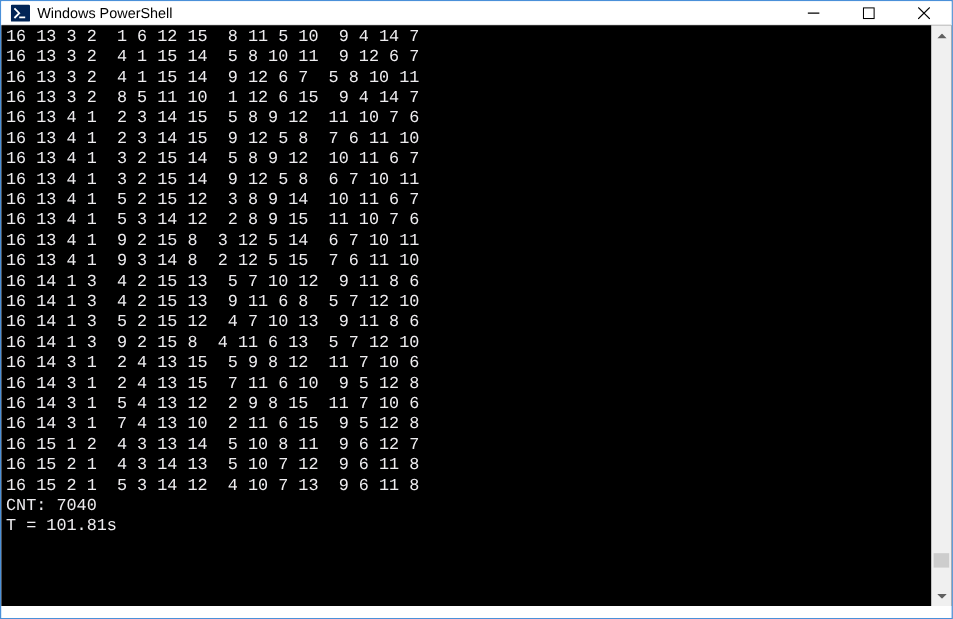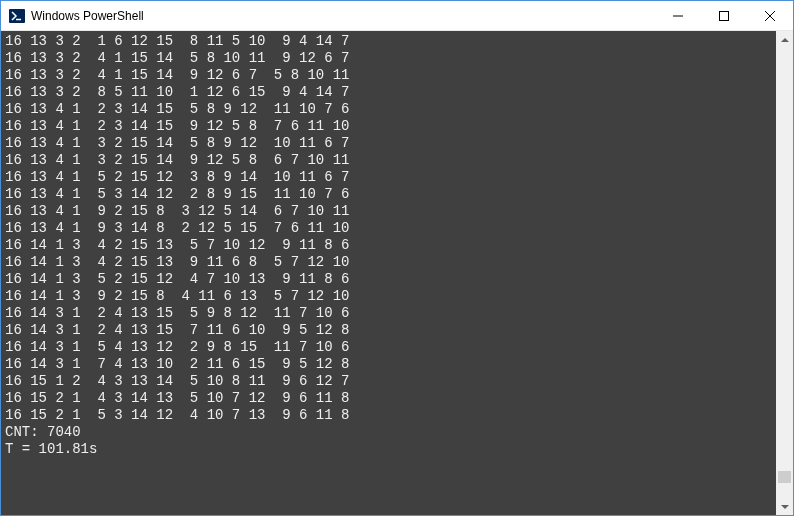--- a/index.html
+++ b/index.html
@@ -5,21 +5,21 @@
   * { margin: 0; padding: 0; box-sizing: border-box; }
   body {
     width: 794px;
     height: 516px;
     font-family: "Segoe UI", Tahoma, sans-serif;
     background: #fff;
     overflow: hidden;
     border: 1px solid #4a90d9;
   }
   .titlebar {
-    height: 30px;
+    height: 20px;
     background: #fff;
     display: flex;
     align-items: center;
     border-bottom: 1px solid #e8e8e8;
   }
   .app-icon {
     width: 16px;
     height: 16px;
     margin: 0 6px 0 8px;
     display: flex;
@@ -41,21 +41,21 @@
     display: flex;
     align-items: center;
     justify-content: center;
     color: #000;
   }
   .win-btn svg { display: block; }
   .client {
     position: relative;
     width: 100%;
     height: calc(100% - 30px);
-    background: #404040;
+    background: #000000;
     display: flex;
   }
   .console {
     flex: 1;
     padding: 2px 0 2px 4px;
     font-family: Consolas, "Courier New", monospace;
     font-size: 14px;
     line-height: 17px;
     color: #eeedf0;
     white-space: pre;

